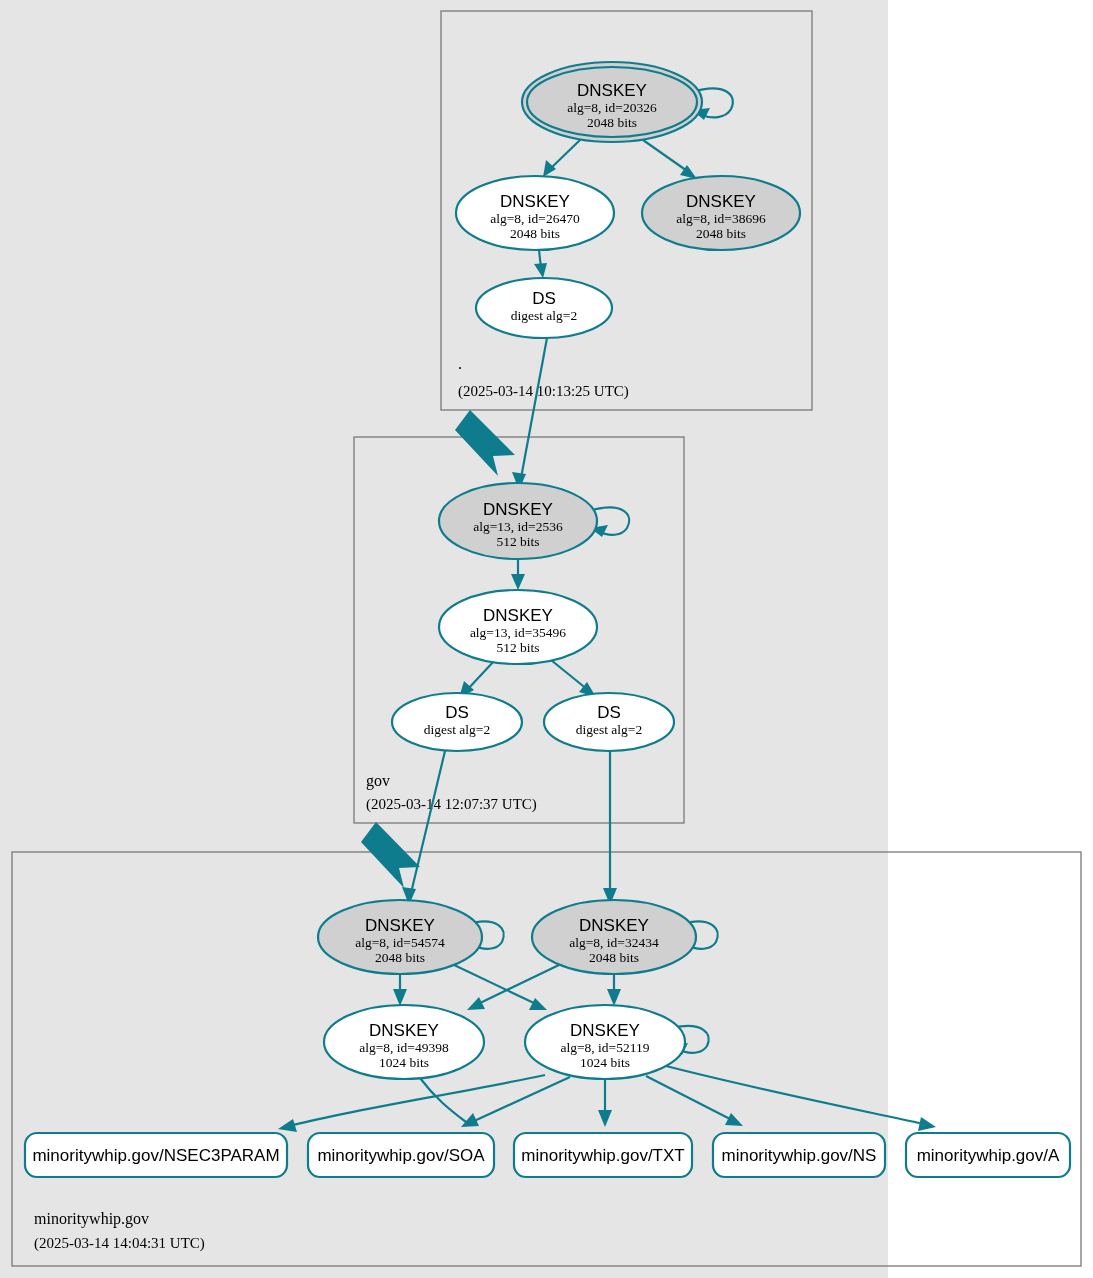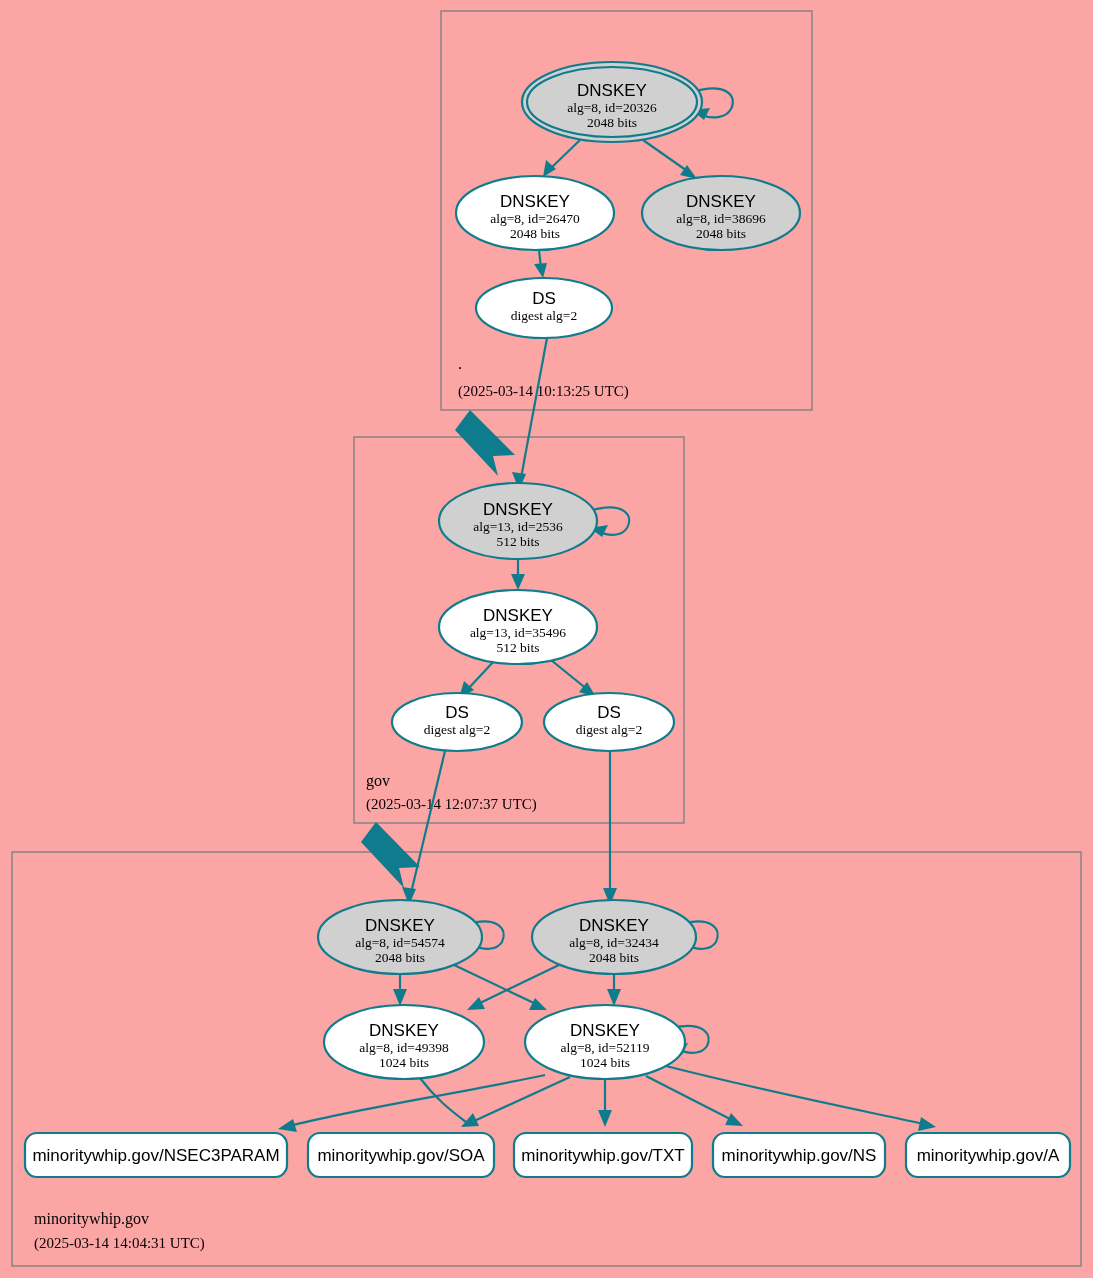--- a/index.html
+++ b/index.html
@@ -2,23 +2,23 @@
 <html><head>
 <meta charset="utf-8">
 <style>
   html, body {
     margin: 0;
     padding: 0;
     background: #ffffff;
   }
   #canvas {
     position: relative;
-    width: 1093px;
+    width: 888px;
     height: 1278px;
-    background: #fca5a5;
+    background: #e5e5e5;
     font-family: "Liberation Sans", sans-serif;
   }
   svg { display: block; }
 
   text { dominant-baseline: auto; }
 
   .node-title {
     font-family: "Liberation Sans", sans-serif;
     font-size: 17px;
     fill: #000000;

